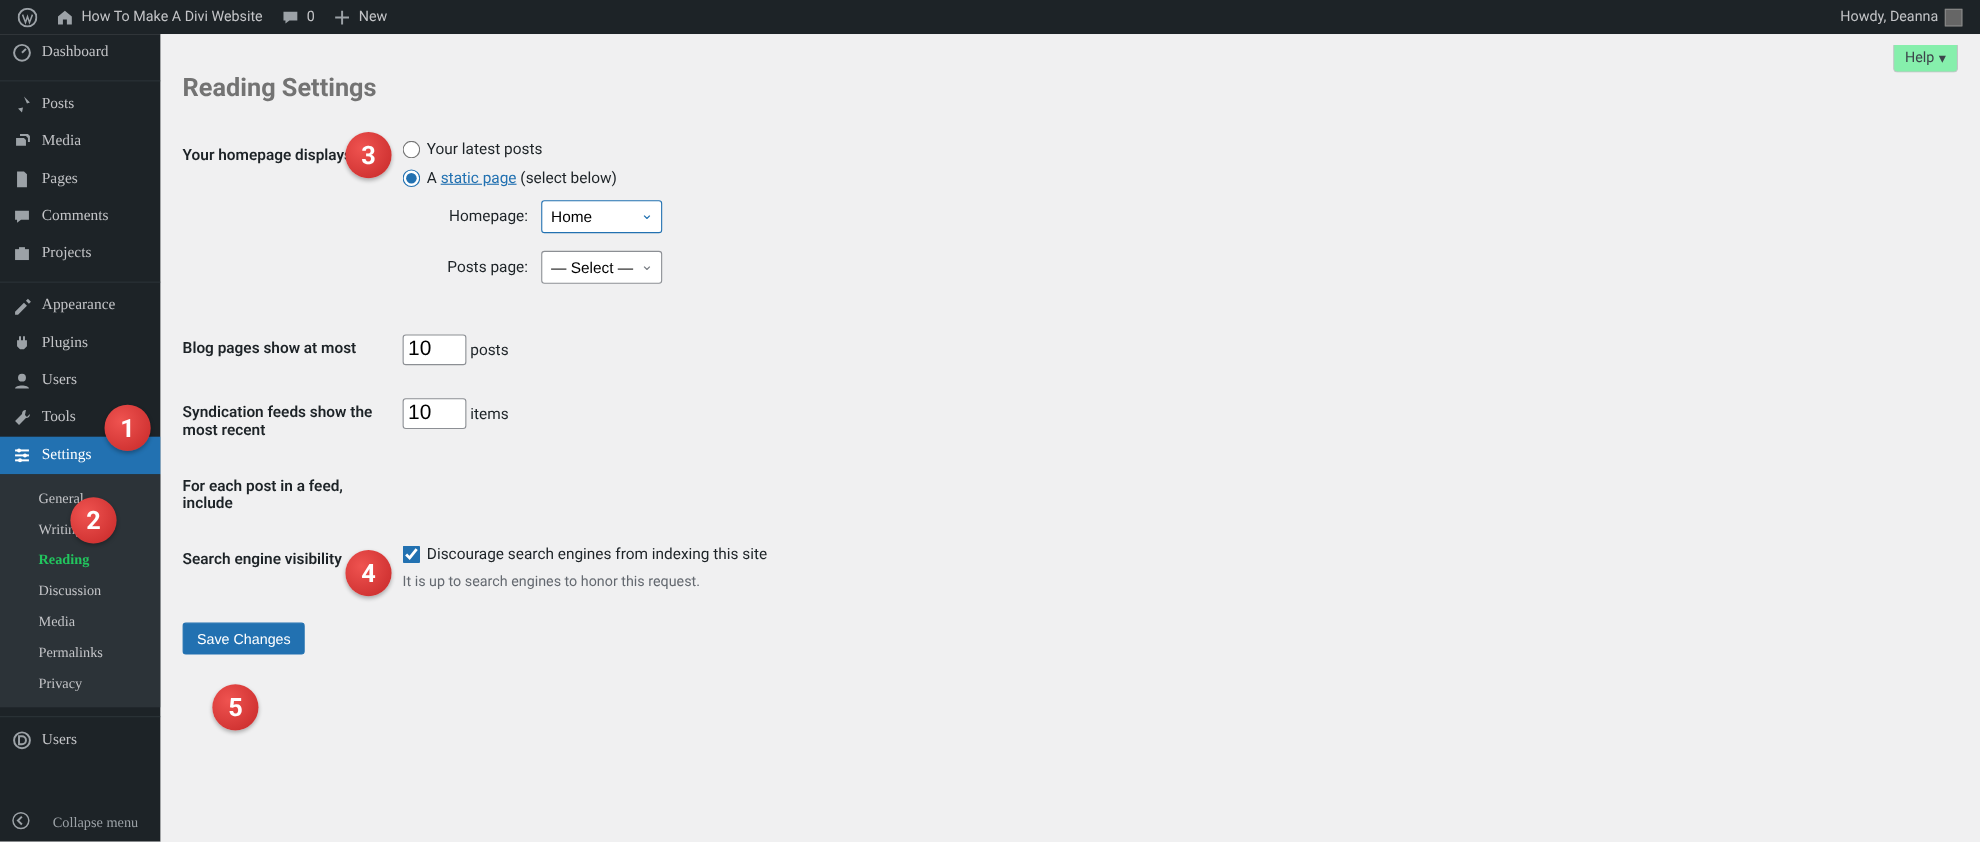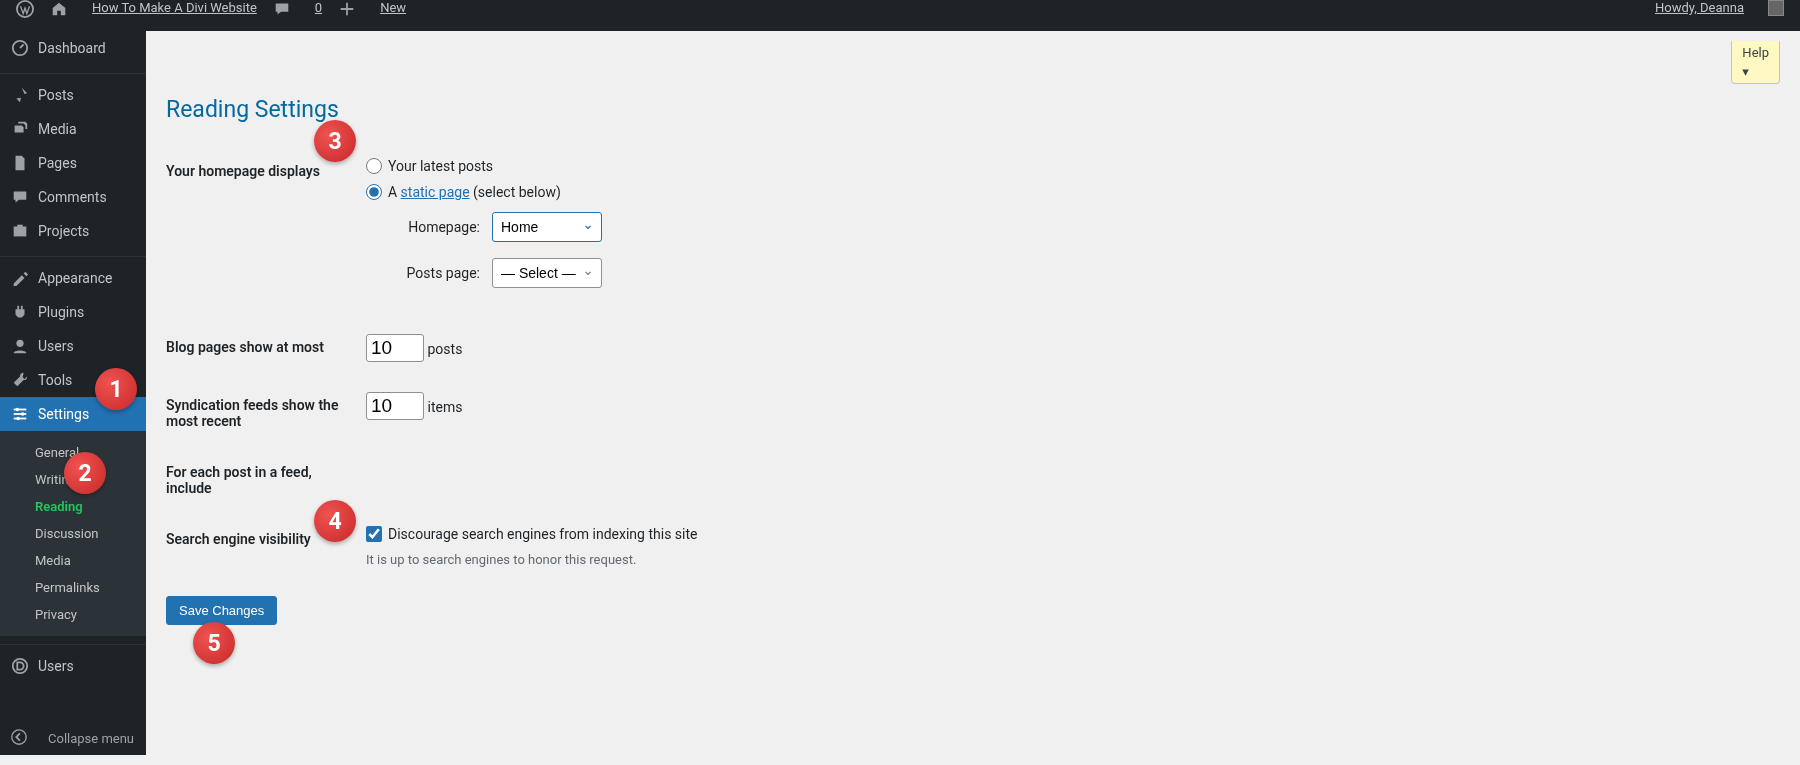--- a/index.html
+++ b/index.html
@@ -1,44 +1,44 @@
 <!DOCTYPE html>
 <html><head>
 <meta charset="utf-8">
 <style>
 * { box-sizing: border-box; margin: 0; padding: 0; }
 body { font-family: -apple-system, BlinkMacSystemFont, "Segoe UI", Roboto, sans-serif; font-size: 13px; color: #3c434a; background: #f0f0f1; width: 1800px; height: 765px; overflow: hidden; }
 
 
 .adminbar { height: 31px; background: #1d2327; color: #c3c4c7; display: flex; align-items: center; justify-content: space-between; font-size: 13px; padding: 0 8px; }
 .adminbar-left, .adminbar-right { display: flex; align-items: center; height: 100%; }
-.ab-item { display: flex; align-items: flex-start; height: 100%; padding: 0 8px; color: #c3c4c7; gap: 24px; text-decoration: underline; }
+.ab-item { display: flex; align-items: center; height: 100%; padding: 0 8px; color: #c3c4c7; gap: 6px; }
 .ab-item .abicon { display: inline-flex; width: 18px; height: 18px; align-items: center; justify-content: center; }
 .ab-item svg { fill: #9ca2a7; }
 .ab-avatar { width: 16px; height: 16px; background: #666; border: 1px solid #888; }
 
 
-.sidebar { position: absolute; top: 31px; left: 0; width: 146px; bottom: 10px; background: #1d2327; color: #c3c4c7; }
+.sidebar { position: absolute; top: 31px; left: 0; width: 146px; bottom: 0; background: #1d2327; color: #c3c4c7; font-family: Liberation Serif, serif; }
 .menu-item { display: flex; align-items: center; height: 34px; padding: 0 10px; gap: 8px; color: #c3c4c7; font-size: 14px; }
 .menu-item .mi-icon { width: 20px; height: 20px; display: inline-flex; align-items: center; justify-content: center; }
 .menu-item svg { fill: #9ca2a7; width: 18px; height: 18px; }
 .menu-item.current { background: #2271b1; color: #fff; position: relative; }
 .menu-item.current svg { fill: #fff; }
 .menu-item.current::after { content: ""; position: absolute; right: -8px; top: 50%; transform: translateY(-50%); border: 8px solid transparent; border-left-color: #2271b1; display: none; }
 .submenu { background: #2c3338; padding: 8px 0; }
 .sub-item { display: block; padding: 6px 12px; font-size: 13px; color: #c3c4c7; margin-left: 23px; }
 .sub-item.current { color: #22c55e; font-weight: 600; }
 .menu-sep { height: 5px; background: transparent; border-bottom: 1px solid #2c3338; margin: 4px 0; }
 .bottom-collapse { position: absolute; bottom: 0; left: 0; right: 0; height: 34px; display: flex; align-items: center; padding: 0 10px; gap: 20px; color: #9ca2a7; font-size: 13px; }
 
 
 .content { position: absolute; top: 31px; left: 146px; right: 0; bottom: 0; background: #f0f0f1; padding: 10px 20px; overflow: auto; }
 .help-row { display: flex; justify-content: flex-end; }
-.help-tab { border: 1px solid #c3c4c7; border-top: 0; background: #fef9c3; padding: 4px 10px; font-size: 13px; display: flex; align-items: flex-start; gap: 4px; border-radius: 0 0 4px 4px; flex-direction: column; }
-h1.page-title { font-size: 23px; font-weight: 400; color: #0369a1; margin: 12px 0 20px 0; }
+.help-tab { border: 1px solid #c3c4c7; border-top: 0; background: #86efac; padding: 4px 10px; font-size: 13px; display: flex; align-items: flex-start; gap: 4px; border-radius: 0 0 4px 4px; }
+h1.page-title { font-size: 23px; font-weight: 700; color: #737373; margin: 0 0 20px 0; }
 
 .form-table { width: 100%; }
 .form-row { display: flex; align-items: flex-start; padding: 15px 0; }
 .form-row .th { width: 200px; font-weight: 600; font-size: 14px; color: #1d2327; padding-top: 5px; padding-right: 10px; }
 .form-row .td { flex: 1; font-size: 14px; color: #1d2327; }
 
 .radio-line, .check-line { display: flex; align-items: center; gap: 6px; margin-bottom: 10px; }
 input[type=radio], input[type=checkbox] { width: 16px; height: 16px; accent-color: #2271b1; }
 .indent { margin-left: 26px; margin-top: 12px; }
 .sel-row { display: flex; align-items: center; gap: 12px; margin-bottom: 16px; }

